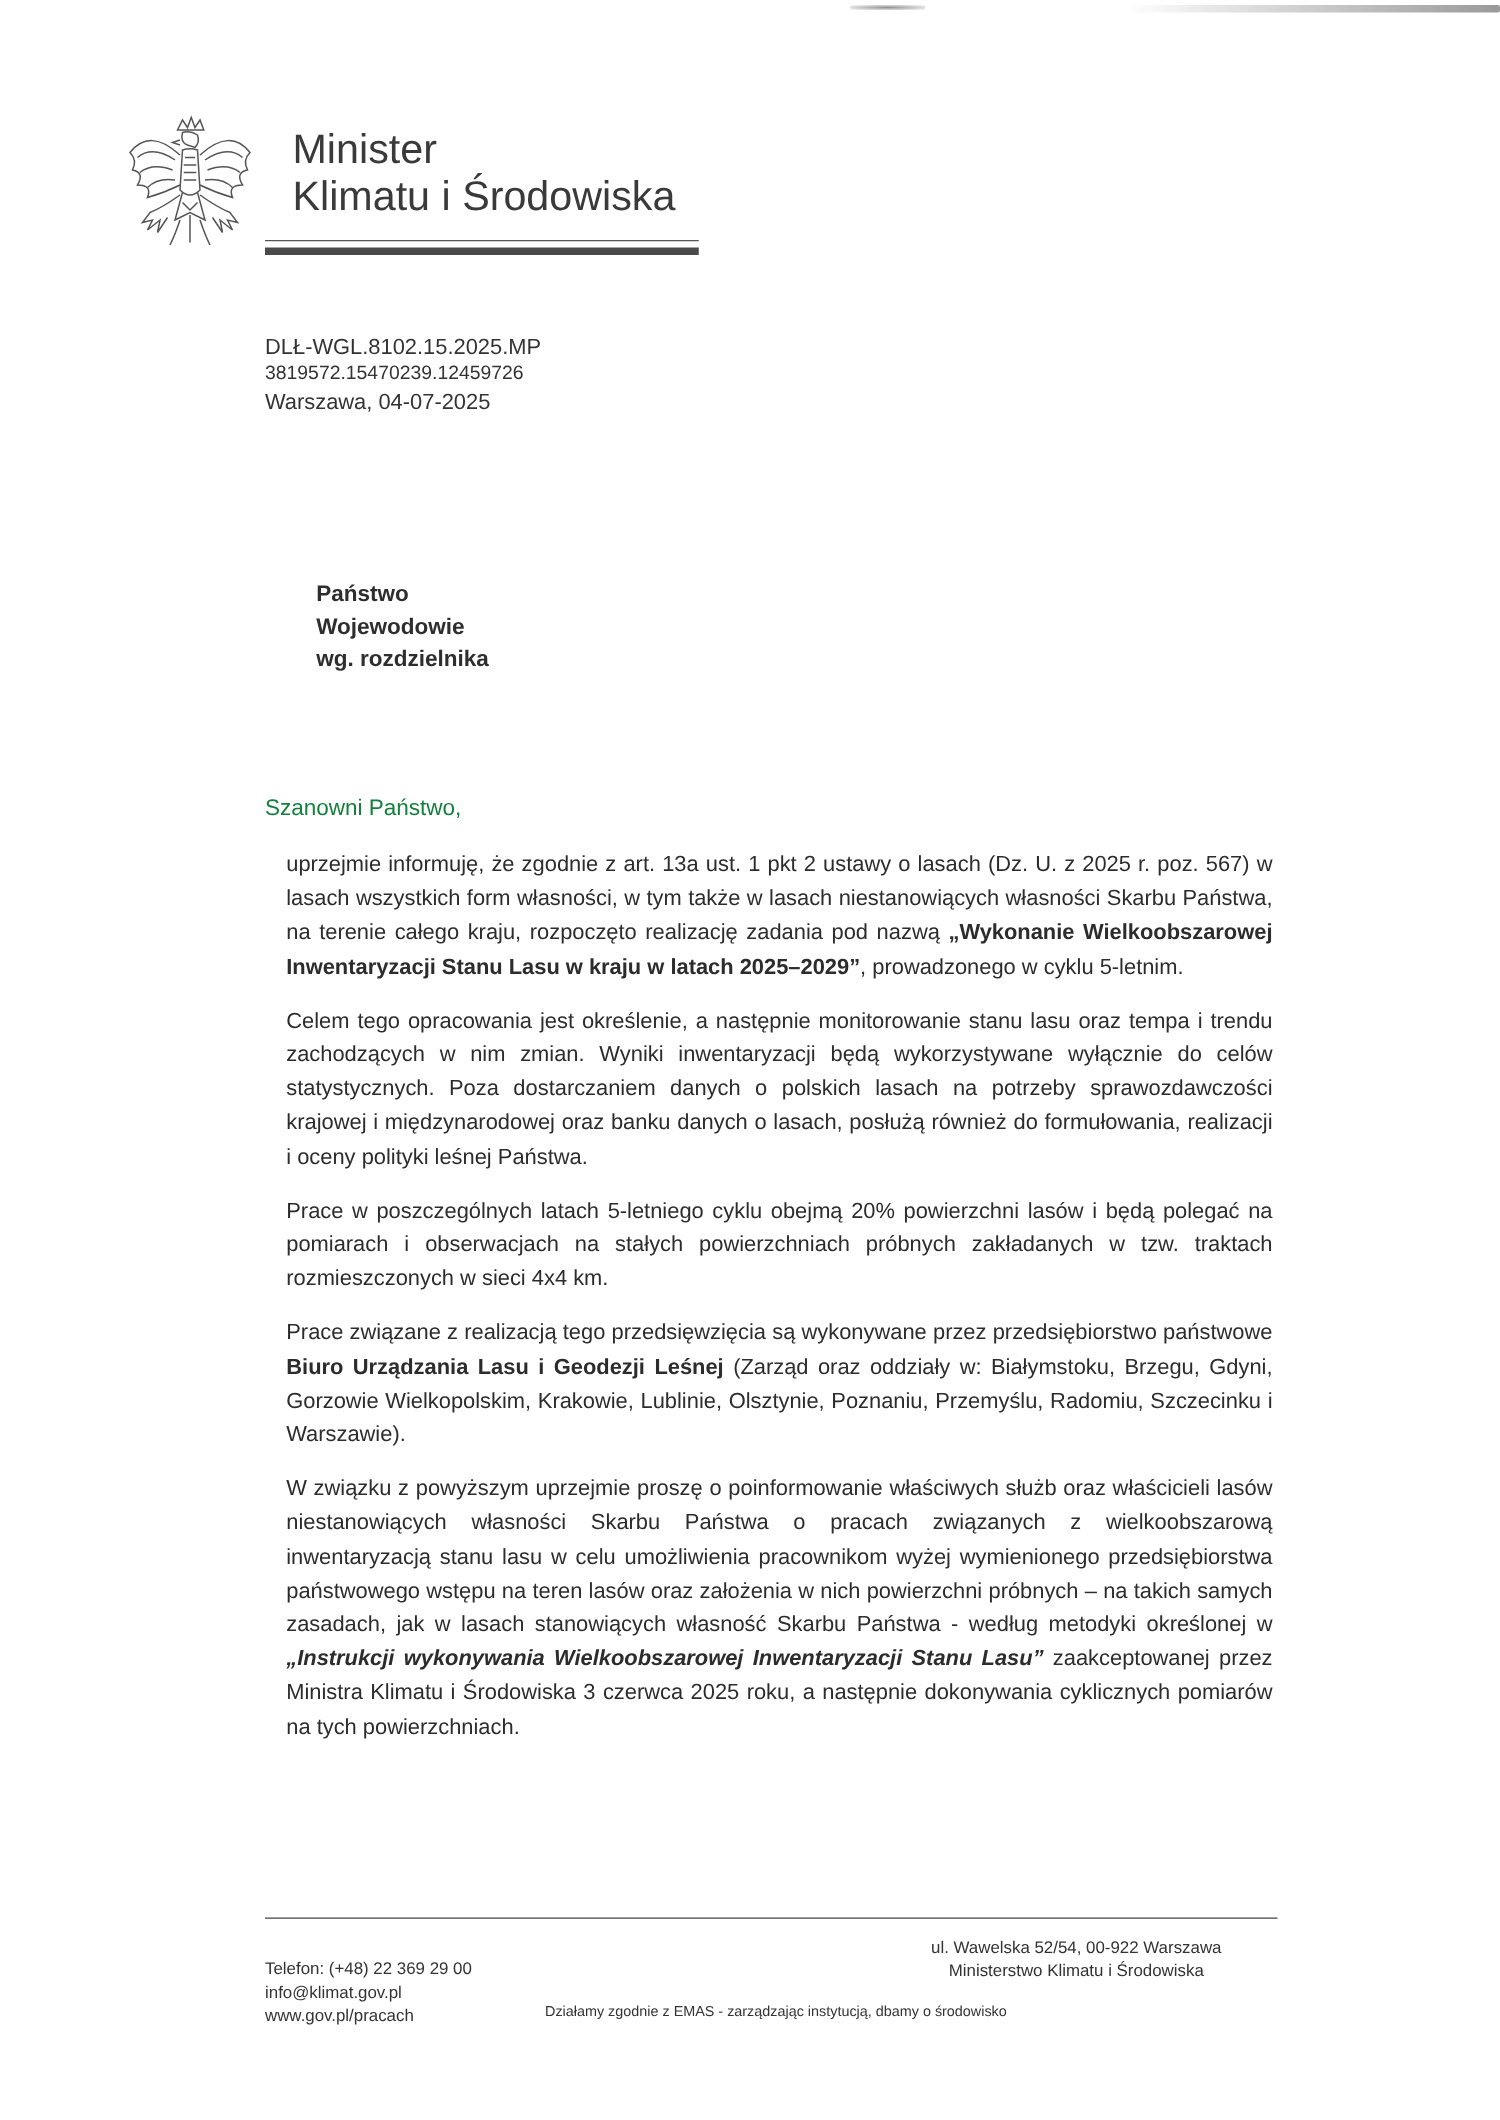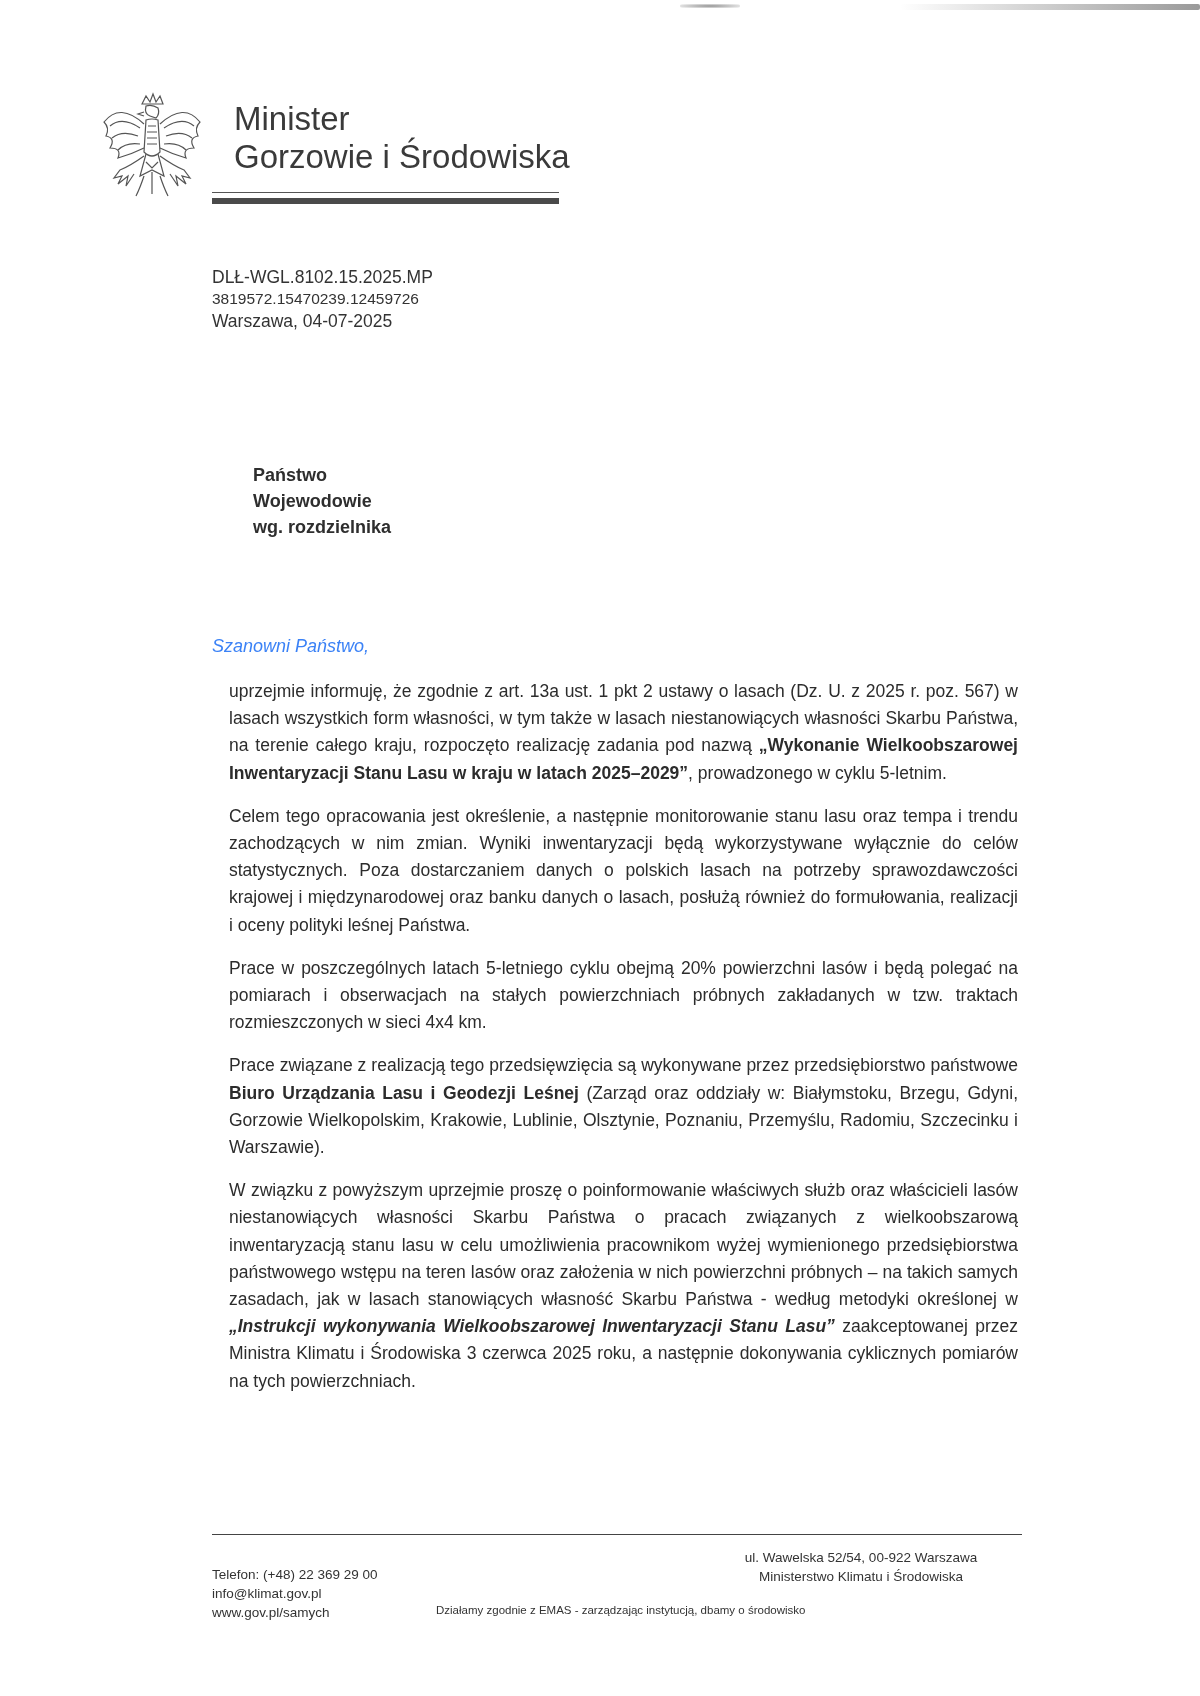--- a/index.html
+++ b/index.html
@@ -15,21 +15,21 @@
   .title { position: absolute; left: 110px; top: 8px; font-size: 33px; line-height: 38px; color: #3a3a3a; white-space: nowrap; margin-left: 24px; }
   .rule-thin { position: absolute; left: 112px; top: 100px; width: 347px; height: 1px; background: #555; }
   .rule-thick { position: absolute; left: 112px; top: 106px; width: 347px; height: 6px; background: #4a4a4a; }
 
   .ref { position: absolute; left: 212px; top: 266px; font-size: 17px; line-height: 22px; color: #333; }
   .ref .l1 { font-size: 17.5px; }
   .ref .l2 { font-size: 15.5px; }
 
   .addressee { position: absolute; left: 214px; top: 462px; font-weight: bold; font-size: 18px; line-height: 26px; color: #2e2e2e; margin-left: 39px; }
 
-  .salutation { position: absolute; left: 212px; top: 636px; font-style: italic; font-size: 18px; color: #3b82f6; }
+  .salutation { position: absolute; left: 212px; top: 636px; font-size: 18px; color: #15803d; }
 
   .body-text { position: absolute; left: 212px; top: 678px; width: 806px; font-size: 17.5px; line-height: 27.2px; color: #2c2c2c; }
   .body-text p { margin: 0 0 16px 17px; text-align: justify; text-align-last: left; }
   .body-text b { font-weight: bold; }
   .body-text .bi { font-weight: bold; font-style: italic; }
 
   .footer-rule { position: absolute; left: 212px; top: 1534px; width: 810px; height: 1px; background: #444; }
   .footer-left { position: absolute; left: 212px; top: 1550px; font-size: 13.5px; line-height: 19px; color: #333; margin-top: 15px; }
   .footer-right { position: absolute; left: 700px; top: 1548px; width: 322px; font-size: 13.5px; line-height: 19px; color: #333; text-align: center; }
   .footer-emas { position: absolute; left: 400px; top: 1604px; font-size: 11.5px; color: #333; white-space: nowrap; padding-left: 36px; }
@@ -61,21 +61,21 @@
       <path d="M46 62 L40 84 L52 78 L64 84 L58 62"></path>
       <path d="M46 70 L52 76 L58 70"></path>
 
       <path d="M44 64 Q30 74 20 78 L14 86 L22 84 L18 92 L28 84 L26 94 L34 82"></path>
       <path d="M60 64 Q74 74 84 78 L90 86 L82 84 L86 92 L76 84 L78 94 L70 82"></path>
       <path d="M44 84 Q40 96 36 104 M60 84 Q64 96 68 104 M52 80 L52 102"></path>
     </g>
   </svg>
   <div class="title">
     <div>Minister</div>
-    <div>Gorzowie i Środowiska</div>
+    <div>Klimatu i Środowiska</div>
   </div>
   <div class="rule-thin"></div>
   <div class="rule-thick"></div>
 </div>
 
 <div class="ref">
   <div class="l1">DLŁ-WGL.8102.15.2025.MP</div>
   <div class="l2">3819572.15470239.12459726</div>
   <div class="l1">Warszawa, 04-07-2025</div>
 </div>
@@ -99,19 +99,19 @@
   </p>
   <p>
     <span>W związku z powyższym uprzejmie proszę o poinformowanie właściwych służb oraz właścicieli lasów niestanowiących własności Skarbu Państwa o pracach związanych z wielkoobszarową inwentaryzacją stanu lasu w celu umożliwienia pracownikom wyżej wymienionego przedsiębiorstwa państwowego wstępu na teren lasów oraz założenia w nich powierzchni próbnych – na takich samych zasadach, jak w lasach stanowiących własność Skarbu Państwa - według metodyki określonej w </span><span class="bi">„Instrukcji wykonywania Wielkoobszarowej Inwentaryzacji Stanu Lasu”</span><span> zaakceptowanej przez Ministra Klimatu i Środowiska 3 czerwca 2025 roku, a następnie dokonywania cyklicznych pomiarów na tych powierzchniach.</span>
   </p>
 </div>
 
 <div class="footer-rule"></div>
 <div class="footer-left">
   <div>Telefon: (+48) 22 369 29 00</div>
   <div>info@klimat.gov.pl</div>
-  <div>www.gov.pl/samych</div>
+  <div>www.gov.pl/pracach</div>
 </div>
 <div class="footer-right">
   <div>ul. Wawelska 52/54, 00-922 Warszawa</div>
   <div>Ministerstwo Klimatu i Środowiska</div>
 </div>
 <div class="footer-emas">Działamy zgodnie z EMAS - zarządzając instytucją, dbamy o środowisko</div>
 
 </body></html>

